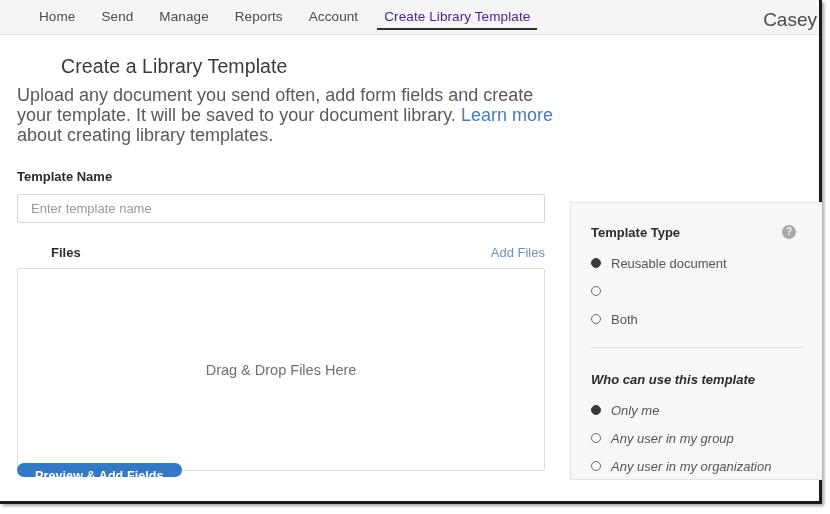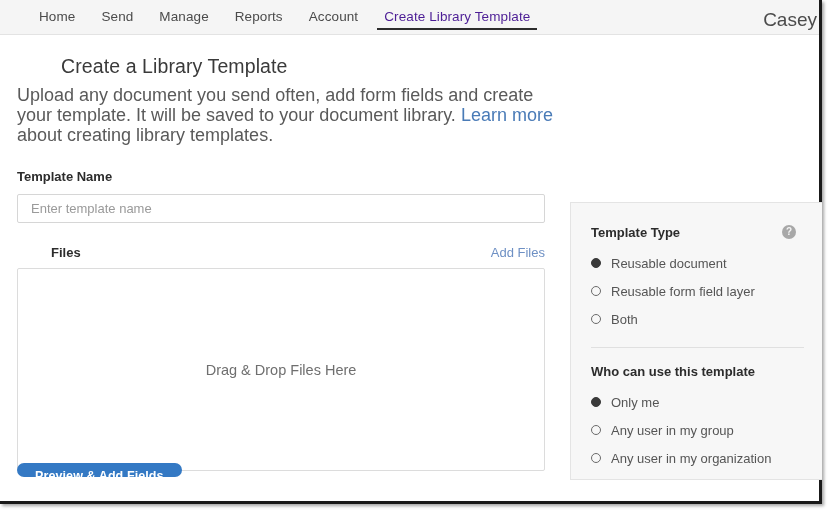--- a/index.html
+++ b/index.html
@@ -246,21 +246,22 @@
   .radio-label {
     font-size: 13px;
     color: #555555;
   }
   .panel-divider {
     height: 1px;
     background: #e0e0e0;
     margin: 14px 0 0 0;
   }
   #who-section {
-    margin-top: 16px;
+    margin-top: 24px;
+    font-style: italic;
   }
 </style>
 </head>
 <body>
 
 <div id="app-window">
 
   <div id="top-nav">
     <div id="nav-items">
         <div class="nav-item">Home</div>
@@ -304,21 +305,20 @@
         <span id="help-icon">?</span>
       </div>
 
       <div class="radio-group" id="template-type-group">
           <div class="radio-row selected">
             <span class="radio-mark"></span>
             <span class="radio-label">Reusable document</span>
           </div>
           <div class="radio-row">
             <span class="radio-mark"></span>
-            <span class="radio-label">Reusable form field layer</span>
           </div>
           <div class="radio-row">
             <span class="radio-mark"></span>
             <span class="radio-label">Both</span>
           </div>
         </div>
 
       <div class="panel-divider"></div>
 
       <div id="who-section">

